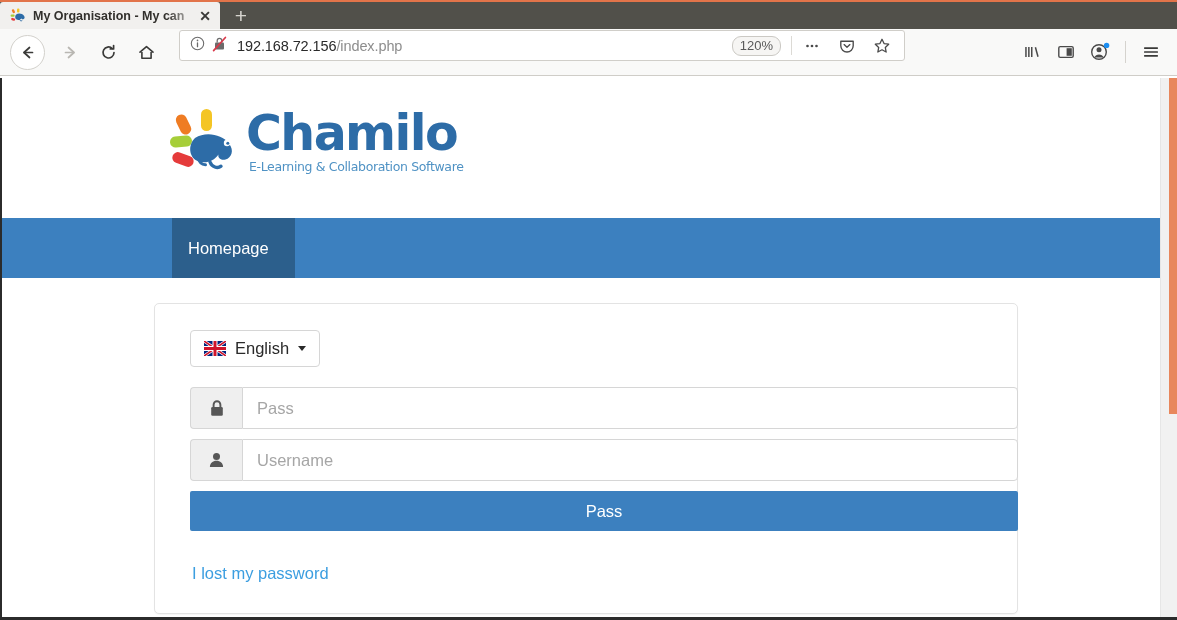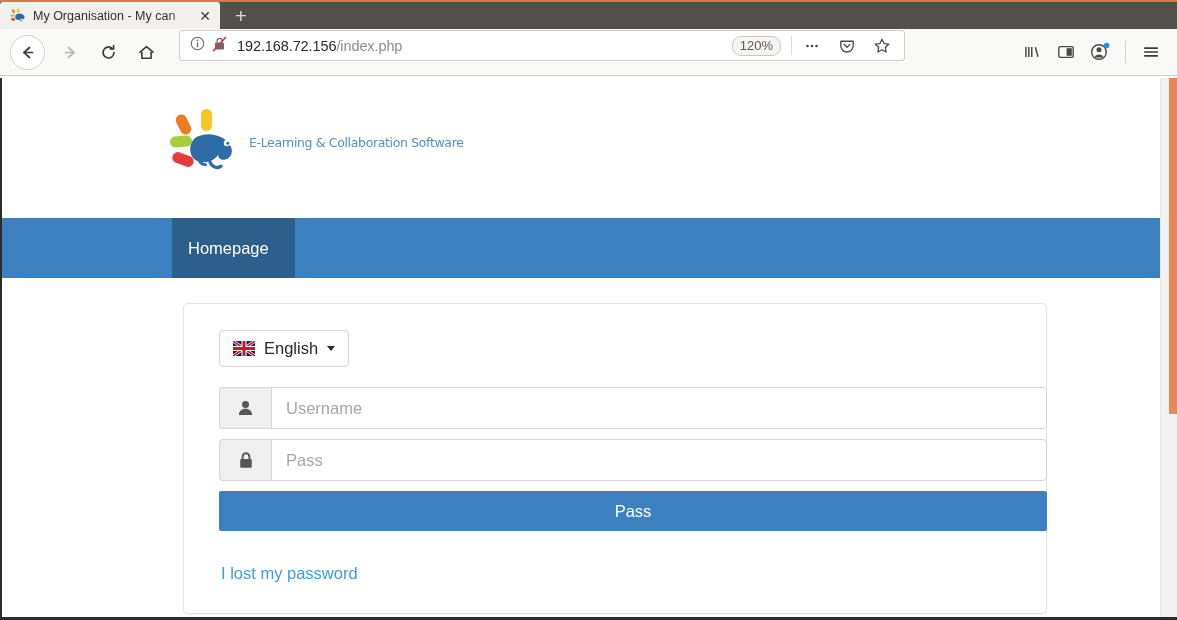--- a/index.html
+++ b/index.html
@@ -21,20 +21,21 @@
     position:relative;
     border-top:2px solid #e2744a;
   }
   .tab {
     width:220px; height:27px;
     background:#f1f0ee;
     display:flex; align-items:center;
     padding:0 6px 0 10px;
     border-top-left-radius:3px; border-top-right-radius:3px;
     position:relative;
+    font-weight:bold;
   }
   .tab-favicon {
     width:16px; height:16px; flex:none; margin-right:7px;
     position:relative;
   }
   .tab-title {
     flex:1;
     font-size:12.5px;
     color:#32302c;
     white-space:nowrap;
@@ -161,21 +162,21 @@
   }
   .nav-spacer { width:170px; flex:none; }
   .nav-item {
     padding:0 26px;
     display:flex; align-items:center;
     color:#ffffff;
     font-size:16.5px;
   }
   .nav-item.active { background:#2c5f8c;padding-left:16px; }
 
-  .content { padding-top:25px;padding-left:29px; }
+  .content { padding-top:25px; }
   .login-panel {
     width:864px;
     margin-left:152px;
     background:#ffffff;
     border:1px solid #e3e3e3;
     border-radius:5px;
     padding:26px 22px 30px 18px;
     box-shadow:0 1px 1px rgba(0,0,0,0.04);
     min-height:307px;
   }
@@ -414,20 +415,21 @@
               <rect x="0" y="28" width="22" height="11" rx="5.5" fill="#a6ce39" transform="rotate(-6 11 33.5)"></rect>
               <rect x="2" y="46" width="22" height="11" rx="5.5" fill="#e53b3b" transform="rotate(20 13 51.5)"></rect>
               <path d="M25 30c11-7 27-3.5 34 5.5 5.5 7 2.5 14.5-3.5 16-5 1.2-8-2-7-5-5 7.5-14.5 9.8-22 6-7-3.6-9-15.4-1.5-22.5z" fill="#2d6ca7"></path>
               <circle cx="57" cy="35" r="3.2" fill="#ffffff"></circle>
               <circle cx="57.8" cy="35.2" r="1.5" fill="#2d6ca7"></circle>
               <path d="M40 54c1.8 5 7.5 7 11 4.2" stroke="#2d6ca7" stroke-width="3.4" fill="none" stroke-linecap="round"></path>
               <path d="M28 50c1 4 4 6.5 7.5 6.8" stroke="#2d6ca7" stroke-width="3" fill="none" stroke-linecap="round"></path>
             </svg>
           </span>
           <span class="logo-text">
+            <div class="logo-word">Chamilo</div>
             <div class="logo-tag">E-Learning &amp; Collaboration Software</div>
           </span>
         </div>
       </div>
 
       <div class="site-nav">
         <div class="nav-spacer"></div>
         <div class="nav-item active">
           <span>Homepage</span>
         </div>
@@ -445,38 +447,38 @@
                 <path d="M11 0v15M0 7.5h22" stroke="#ffffff" stroke-width="5"></path>
                 <path d="M11 0v15M0 7.5h22" stroke="#cf142b" stroke-width="3"></path>
               </svg>
             </span>
             <span class="lang-label">English</span>
             <span class="caret"></span>
           </div>
 
           <div class="field-row">
             <span class="field-icon">
+              <svg width="14" height="17" viewBox="0 0 14 17">
+                <rect x="1.2" y="7" width="11.6" height="8.8" rx="1.3" fill="#575757"></rect>
+                <path d="M3.6 7V4.7a3.4 3.4 0 0 1 6.8 0V7" stroke="#575757" stroke-width="1.9" fill="none"></path>
+              </svg>
+            </span>
+            <input class="field-input" type="password" placeholder="Pass" style="">
+          </div>
+
+          <div class="field-row">
+            <span class="field-icon">
               <svg width="15" height="16" viewBox="0 0 15 16">
                 <circle cx="7.5" cy="4.6" r="3.5" fill="#575757"></circle>
                 <path d="M0.9 15c0-3.7 2.9-6.2 6.6-6.2s6.6 2.5 6.6 6.2z" fill="#575757"></path>
               </svg>
             </span>
             <input class="field-input" type="text" placeholder="Username" style="">
           </div>
 
-          <div class="field-row">
-            <span class="field-icon">
-              <svg width="14" height="17" viewBox="0 0 14 17">
-                <rect x="1.2" y="7" width="11.6" height="8.8" rx="1.3" fill="#575757"></rect>
-                <path d="M3.6 7V4.7a3.4 3.4 0 0 1 6.8 0V7" stroke="#575757" stroke-width="1.9" fill="none"></path>
-              </svg>
-            </span>
-            <input class="field-input" type="password" placeholder="Pass" style="">
-          </div>
-
           <button class="login-btn">Pass</button>
 
           <a class="lost-pass" href="#">I lost my password</a>
         </div>
       </div>
 
     </div>
   </div>
 
   <div class="scrollbar">

